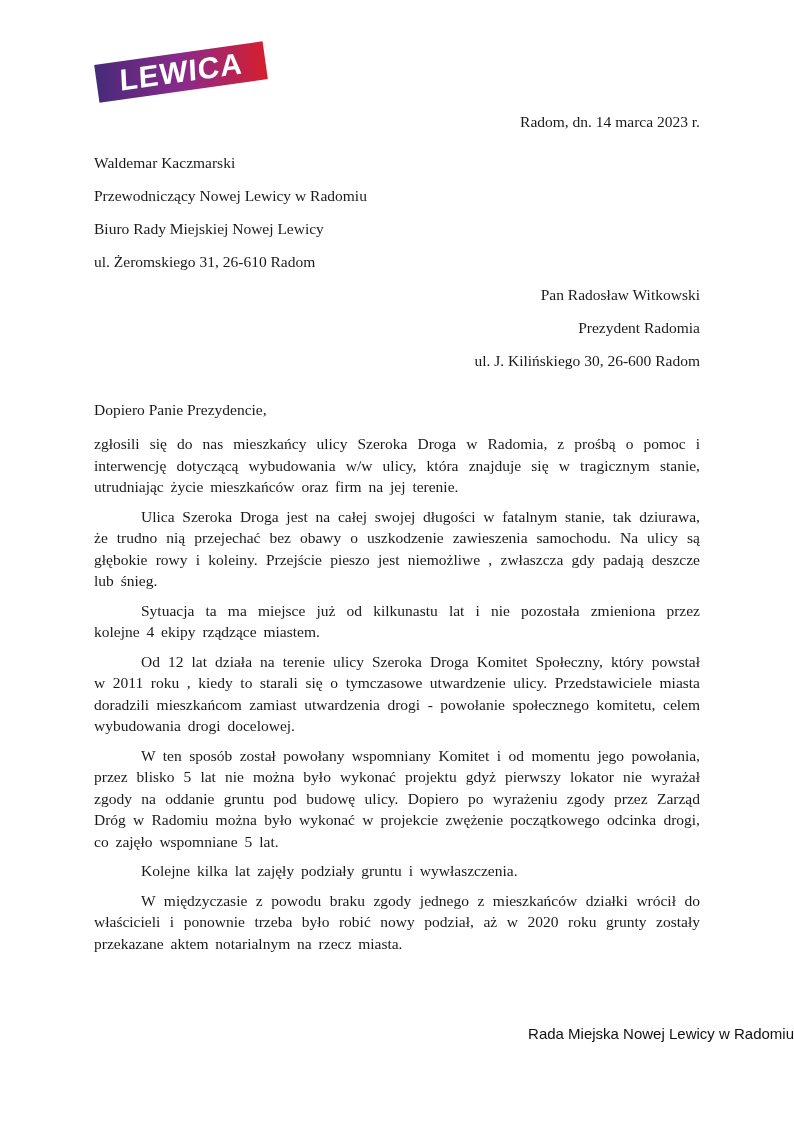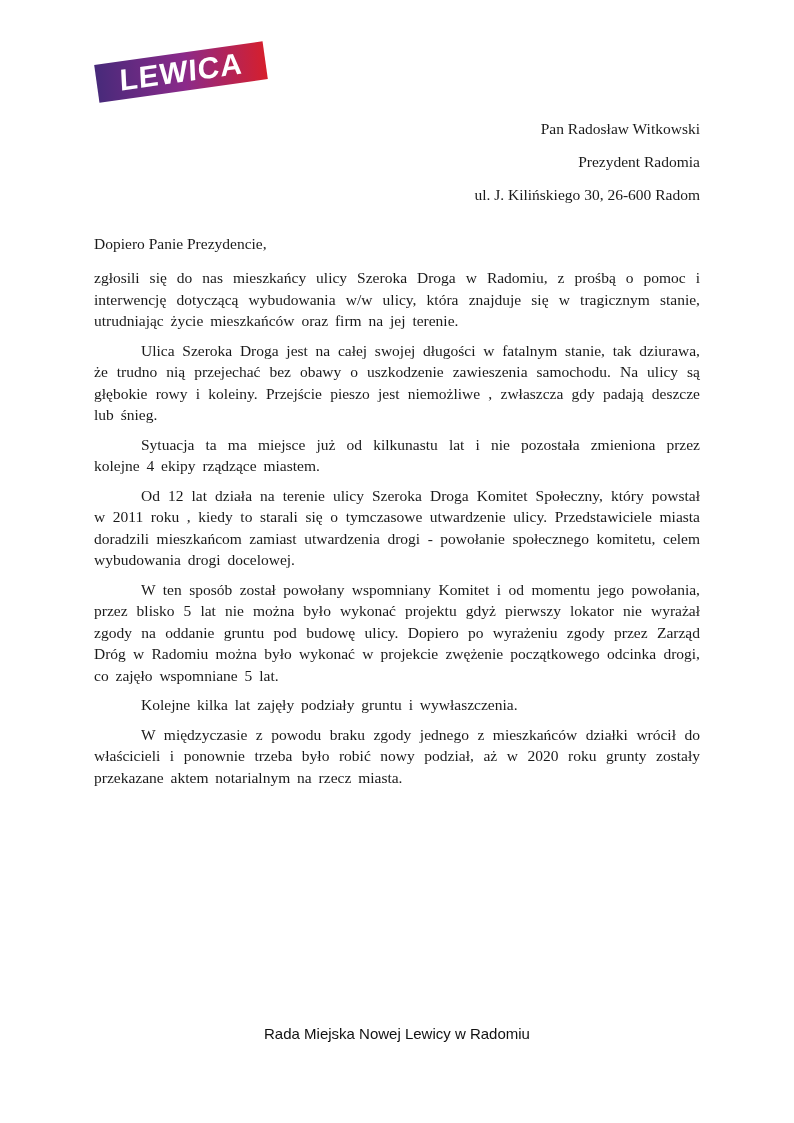--- a/index.html
+++ b/index.html
@@ -73,49 +73,56 @@
     word-spacing: 3px;
     margin: 0 0 8px 0;
   }
   .para.indent { text-indent: 47px; }
   
   .footer-block {
     position: absolute;
     left: 0;
     right: 0;
     top: 1024px;
-    text-align: center;
+    text-align: right;
     font-family: "Liberation Sans", sans-serif;
     font-size: 15px;
     line-height: 20px;
     color: #111111;
   }
 </style>
 </head>
 <body>
 
 <div class="page">
 
   <div class="logo-area">
     <div class="logo-band">
       <span class="logo-text">LEWICA</span>
     </div>
   </div>
 
+  <div class="date-line">Radom, dn. 14 marca 2023 r.</div>
 
+  <div class="sender-block">
+    <div class="addr-line">Waldemar Kaczmarski</div>
+    <div class="addr-line">Przewodniczący Nowej Lewicy w Radomiu</div>
+    <div class="addr-line">Biuro Rady Miejskiej Nowej Lewicy</div>
+    <div class="addr-line">ul. Żeromskiego 31, 26-610 Radom</div>
+  </div>
 
   <div class="recipient-block">
     <div class="addr-line">Pan Radosław Witkowski</div>
     <div class="addr-line">Prezydent Radomia</div>
     <div class="addr-line">ul. J. Kilińskiego 30, 26-600 Radom</div>
   </div>
 
   <p class="salutation">Dopiero Panie Prezydencie,</p>
 
-  <p class="para">zgłosili się do nas mieszkańcy ulicy Szeroka Droga w Radomiu, z prośbą o pomoc i interwencję dotyczącą wybudowania w/w ulicy, która znajduje się w tragicznym stanie, utrudniając życie mieszkańców oraz firm na jej terenie.</p>
+  <p class="para">zgłosili się do nas mieszkańcy ulicy Szeroka Droga w Radomia, z prośbą o pomoc i interwencję dotyczącą wybudowania w/w ulicy, która znajduje się w tragicznym stanie, utrudniając życie mieszkańców oraz firm na jej terenie.</p>
   <p class="para indent">Ulica Szeroka Droga jest na całej swojej długości w fatalnym stanie, tak dziurawa, że trudno nią przejechać bez obawy o uszkodzenie zawieszenia samochodu. Na ulicy są głębokie rowy i koleiny. Przejście pieszo jest niemożliwe , zwłaszcza gdy padają deszcze lub śnieg.</p>
   <p class="para indent">Sytuacja ta ma miejsce już od kilkunastu lat i nie pozostała zmieniona przez kolejne 4 ekipy rządzące miastem.</p>
   <p class="para indent">Od 12 lat działa na terenie ulicy Szeroka Droga Komitet Społeczny, który powstał w 2011 roku , kiedy to starali się o tymczasowe utwardzenie ulicy. Przedstawiciele miasta doradzili mieszkańcom zamiast utwardzenia drogi - powołanie społecznego komitetu, celem wybudowania drogi docelowej.</p>
   <p class="para indent">W ten sposób został powołany wspomniany Komitet i od momentu jego powołania, przez blisko 5 lat nie można było wykonać projektu gdyż pierwszy lokator nie wyrażał zgody na oddanie gruntu pod budowę ulicy. Dopiero po wyrażeniu zgody przez Zarząd Dróg w Radomiu można było wykonać w projekcie zwężenie początkowego odcinka drogi, co zajęło wspomniane 5 lat.</p>
   <p class="para indent">Kolejne kilka lat zajęły podziały gruntu i wywłaszczenia.</p>
   <p class="para indent">W międzyczasie z powodu braku zgody jednego z mieszkańców działki wrócił do właścicieli i ponownie trzeba było robić nowy podział, aż w 2020 roku grunty zostały przekazane aktem notarialnym na rzecz miasta.</p>
 
   <div class="footer-block">
     <div>Rada Miejska Nowej Lewicy w Radomiu</div>
   </div>

